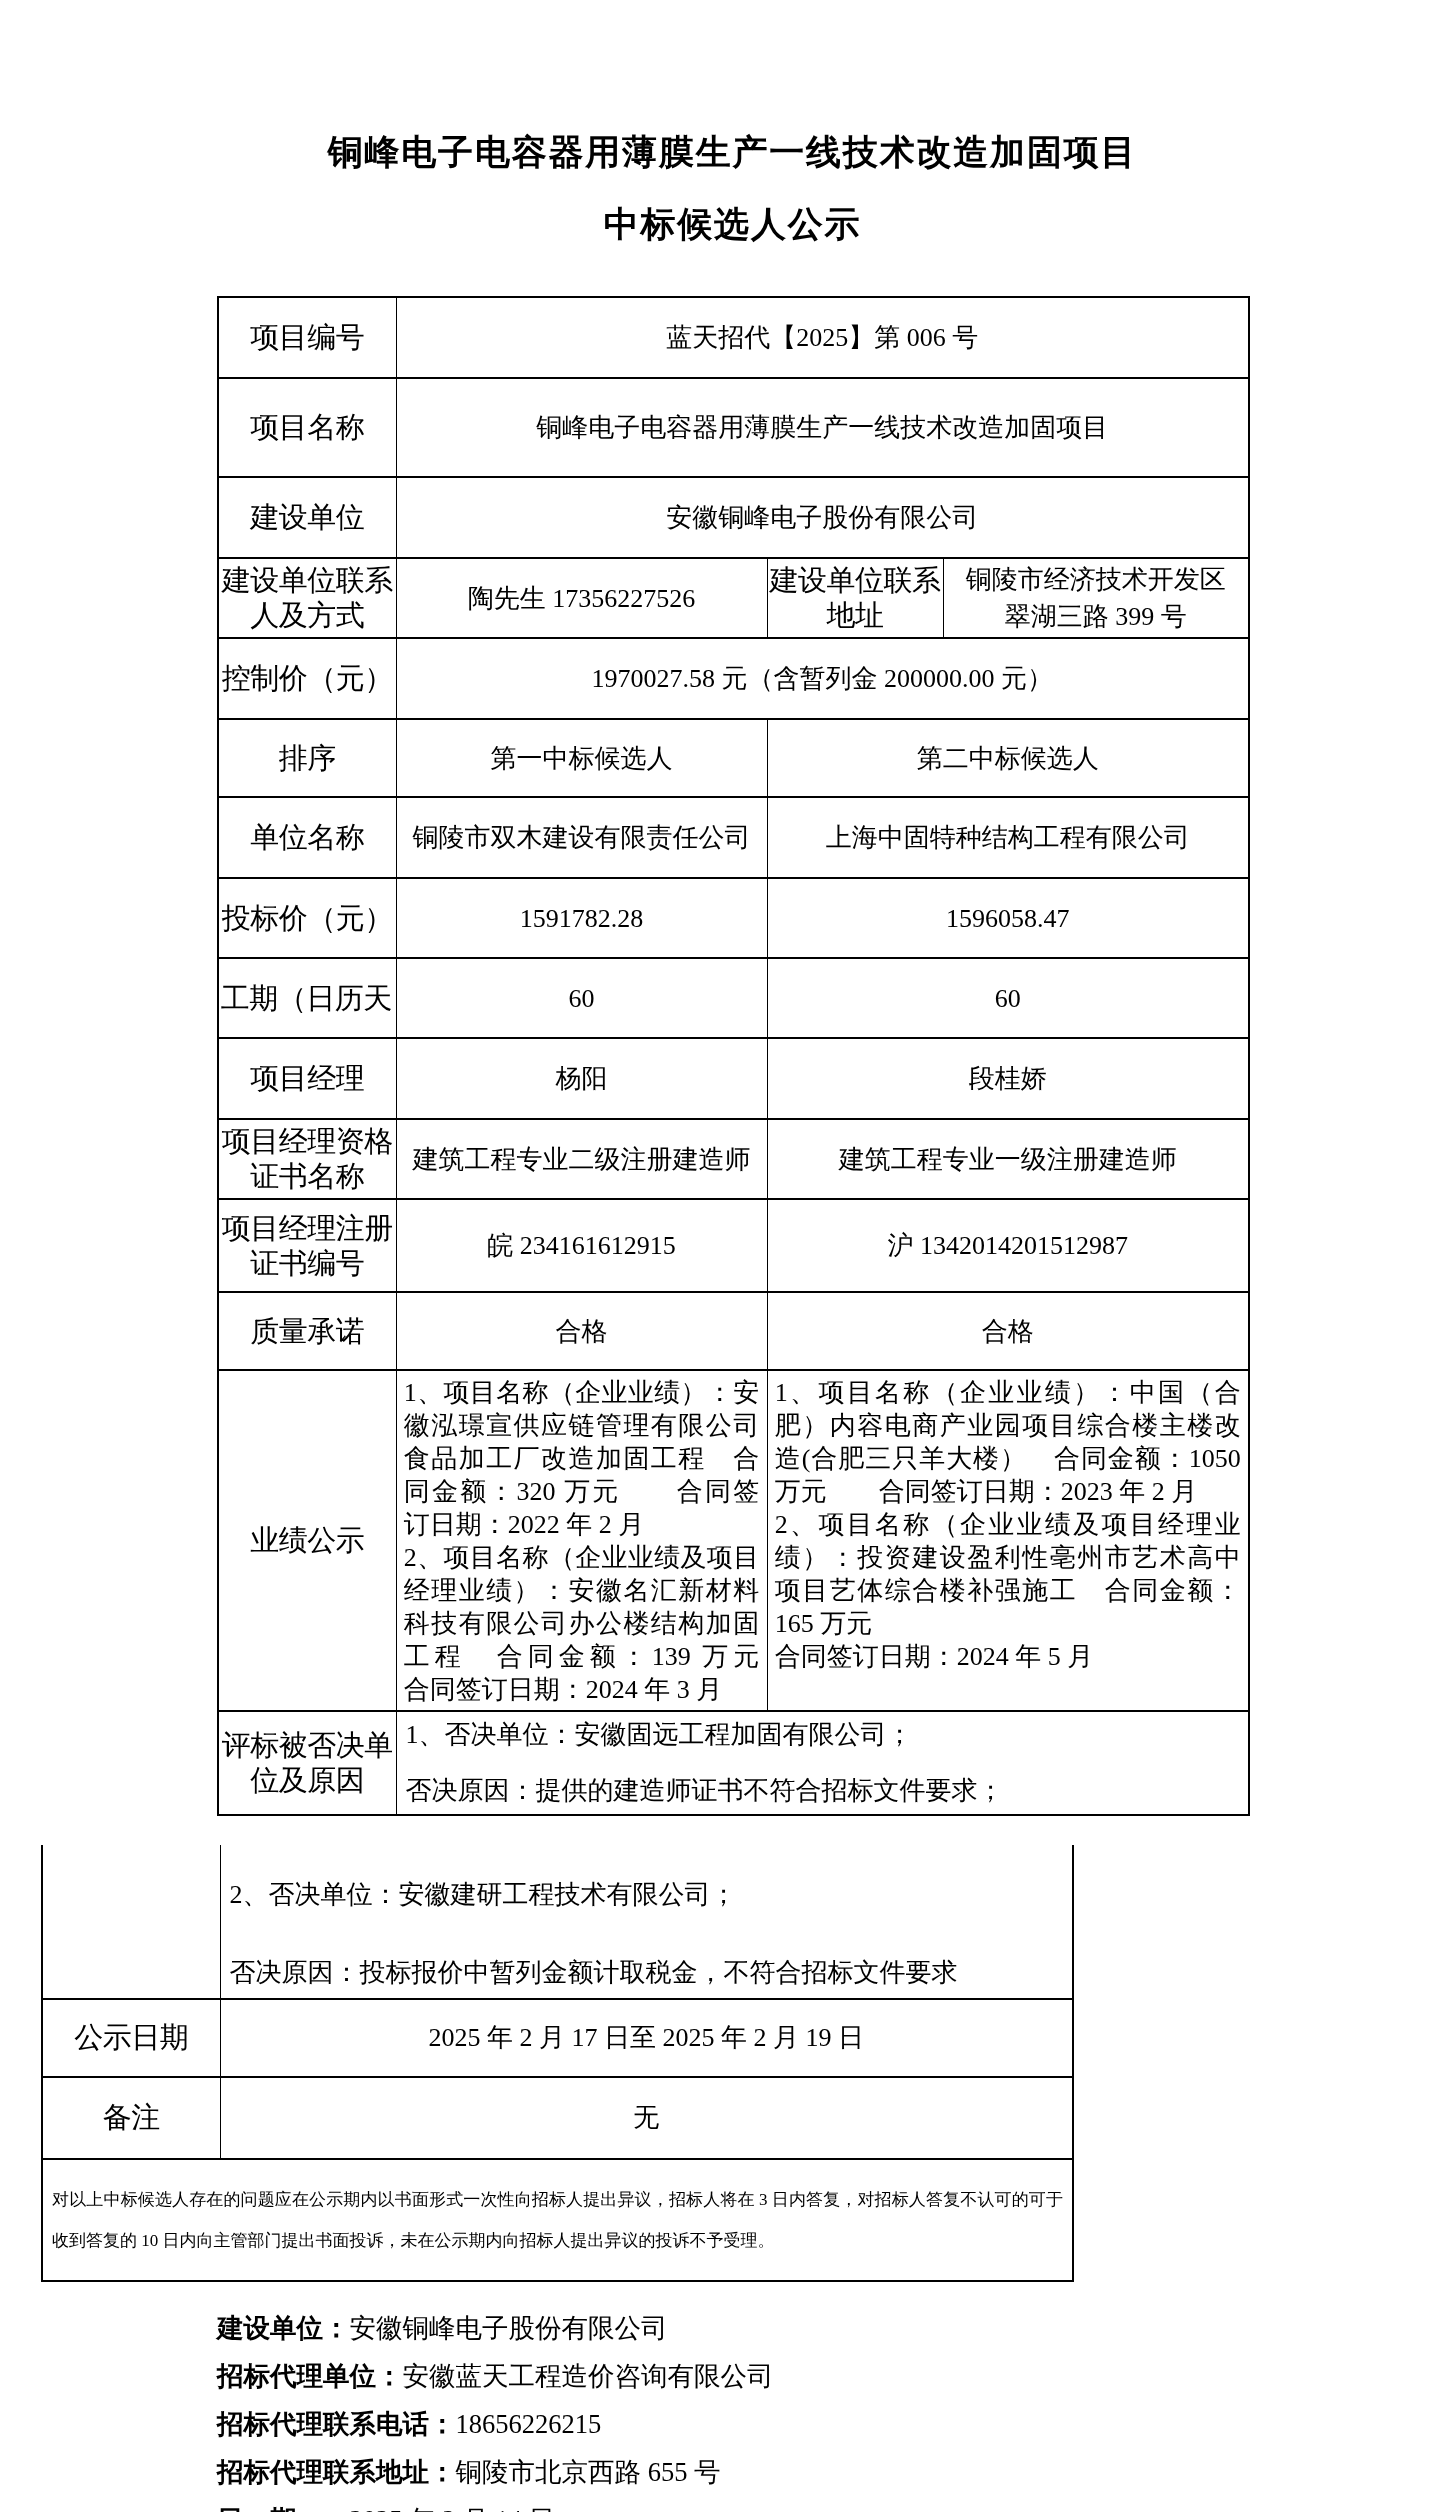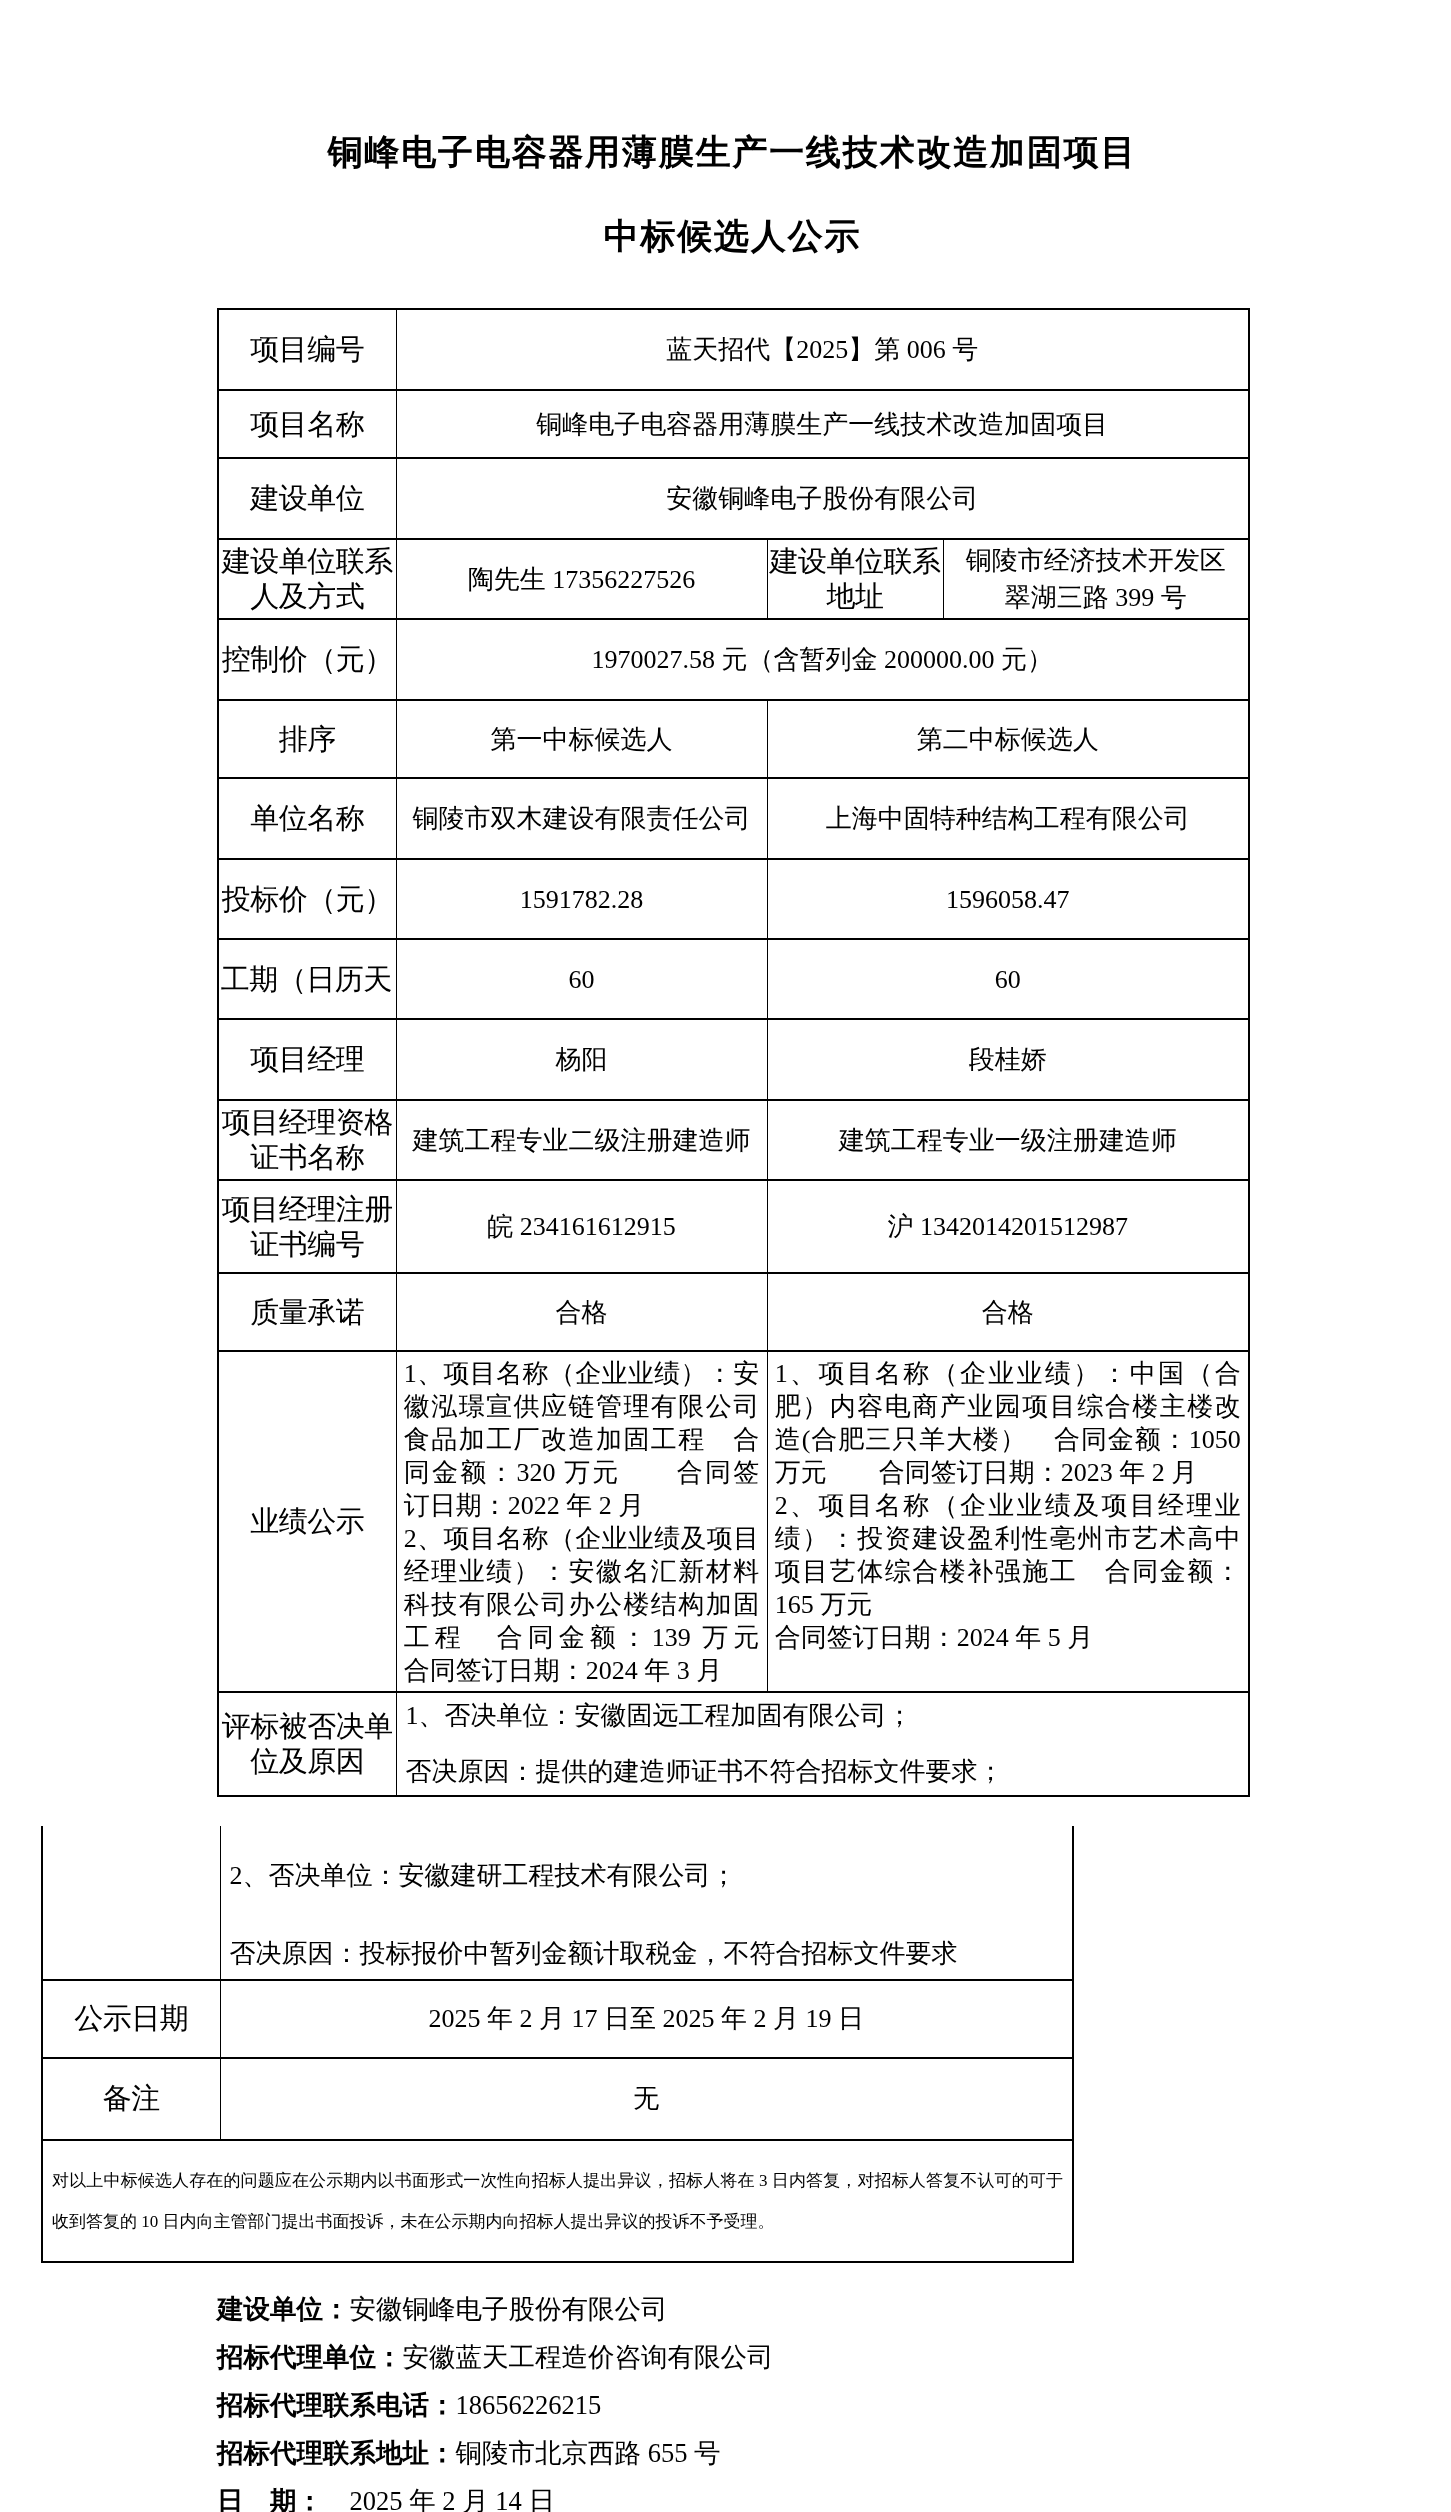--- a/index.html
+++ b/index.html
@@ -17,21 +17,21 @@
   .title{
     width:1031px;
     margin-left:217px;
     text-align:center;
     font-weight:bold;
     font-size:35px;
     letter-spacing:1.8px;
     line-height:46px;
   }
   .title1{padding-top:130px;}
-  .title2{margin-top:38px;}
+  .title2{margin-top:26px;}
 
   table.doc{
     border-collapse:collapse;
     table-layout:fixed;
     width:1031px;
     margin-left:217px;
     border:2.7px solid #000;
   }
   table.t1{margin-top:48px;}
   table.t2{margin-top:29px;border-top:none;margin-left:41px;}
@@ -110,21 +110,21 @@
       <col style="width:178px">
         <col style="width:371px">
         <col style="width:176px">
         <col style="width:306px">
     </colgroup>
     <tbody>
       <tr style="height:81px">
         <td class="lab">项目编号</td>
         <td class="val" colspan="3">蓝天招代【2025】第 006 号</td>
       </tr>
-      <tr style="height:68px">
+      <tr style="height:99px">
         <td class="lab">项目名称</td>
         <td class="val" colspan="3">铜峰电子电容器用薄膜生产一线技术改造加固项目</td>
       </tr>
       <tr style="height:81px">
         <td class="lab">建设单位</td>
         <td class="val" colspan="3">安徽铜峰电子股份有限公司</td>
       </tr>
       <tr style="height:80px">
         <td class="lab">建设单位联系
 人及方式</td>

